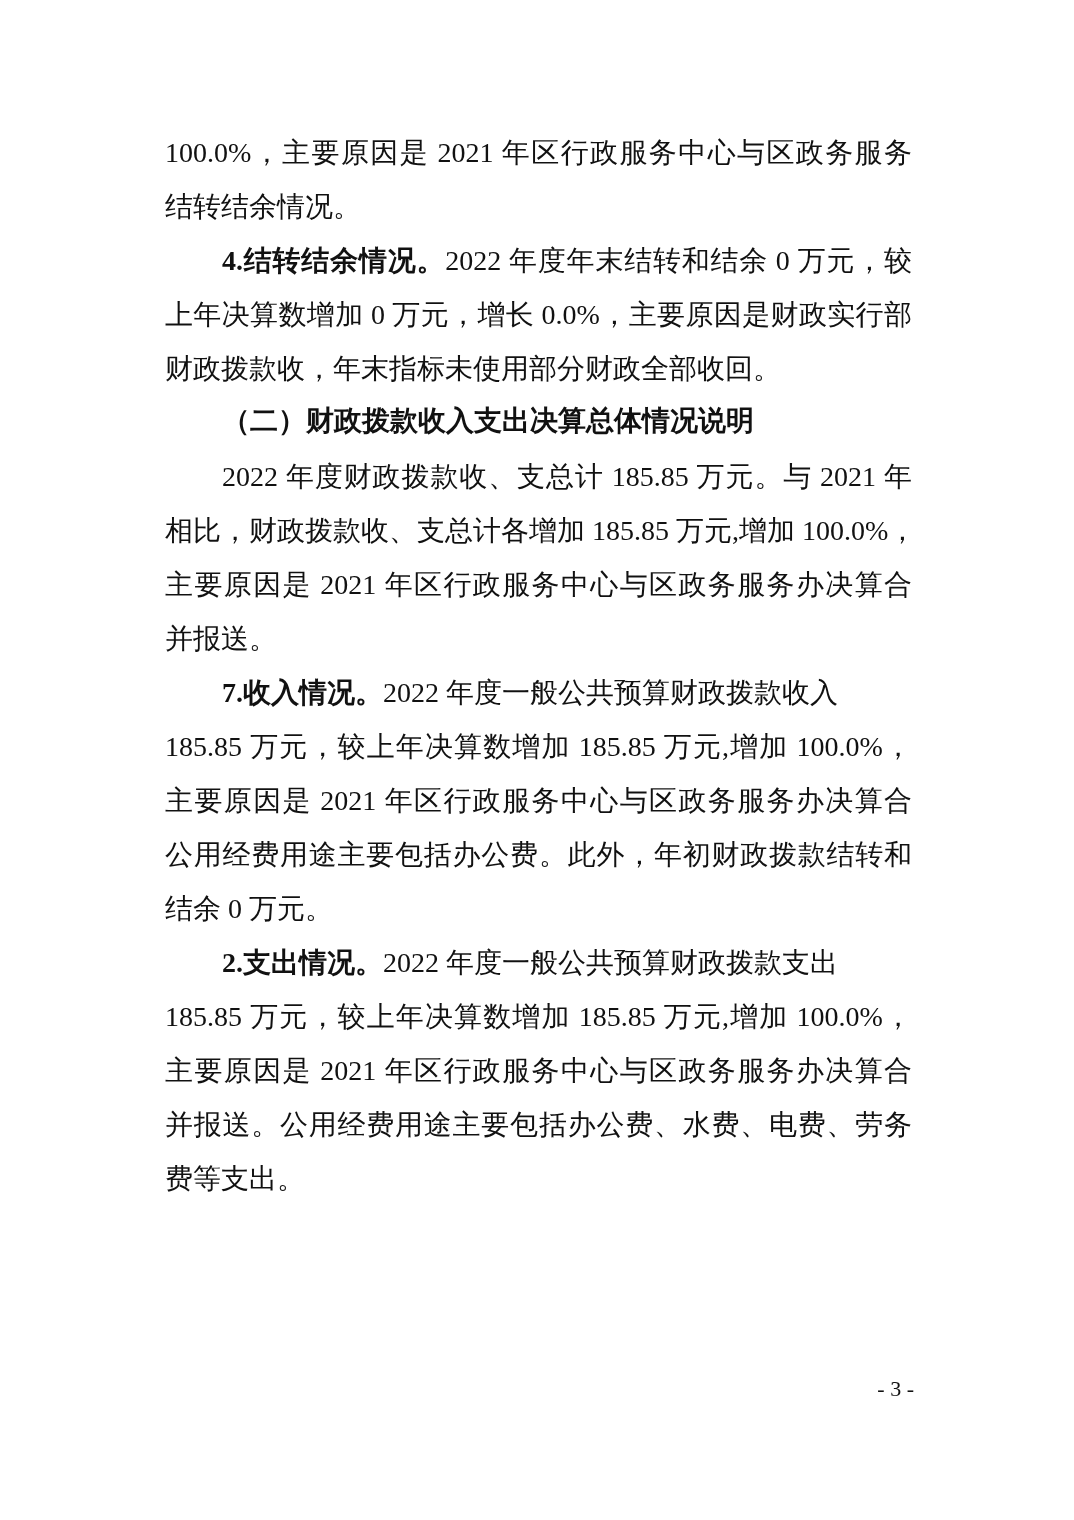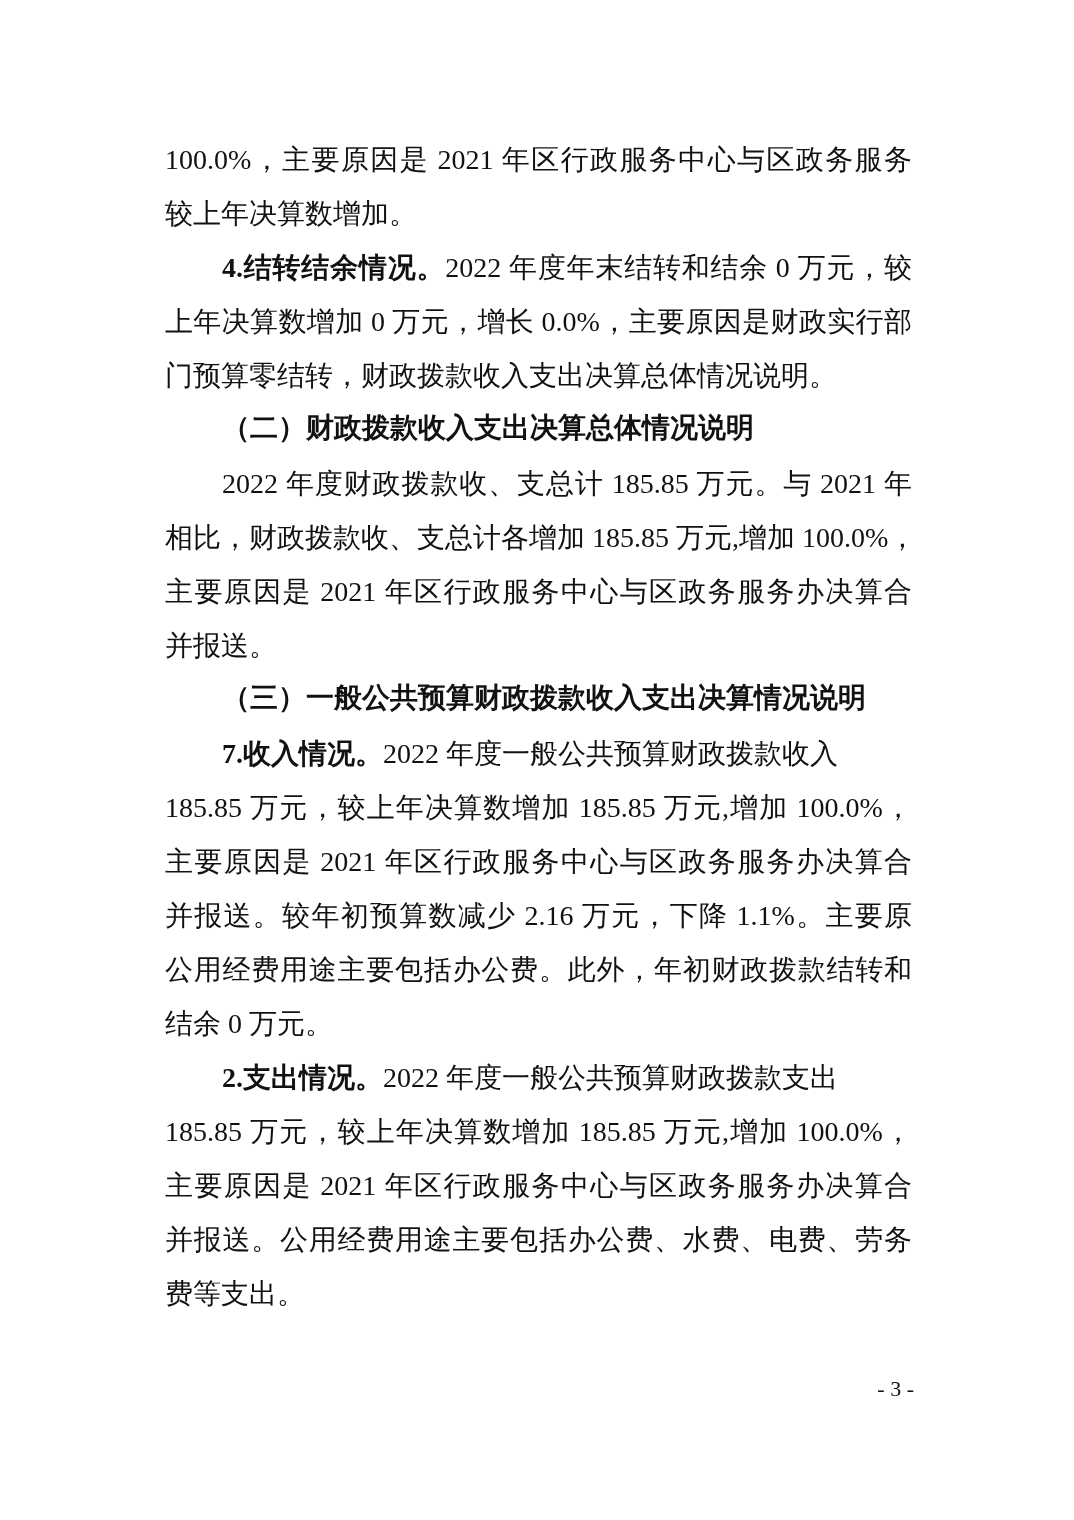--- a/index.html
+++ b/index.html
@@ -11,21 +11,21 @@
     position: relative;
     width: 1074px;
     height: 1520px;
     background: #ffffff;
     overflow: hidden;
     font-family: "Liberation Serif", "DejaVu Serif", serif;
   }
   .content {
     position: absolute;
     left: 165px;
-    top: 133px;
+    top: 126px;
     width: 747px;
   }
   .line {
     font-size: 28px;
     line-height: 54px;
     white-space: nowrap;
     font-weight: normal;
   }
   .line.just {
     text-align: justify;
@@ -49,34 +49,32 @@
     line-height: 30px;
     font-family: "Liberation Serif", "DejaVu Serif", serif;
   }
 </style>
 </head>
 <body>
 
 <div class="page">
   <div class="content" style="color: rgb(17, 17, 17);">
       <div class="line just">100.0%，主要原因是 2021 年区行政服务中心与区政务服务</div>
-      <div class="line">较上年决算数增加。</div>
+      <div class="line">结转结余情况。</div>
       <div class="line just ind"><strong>4.结转结余情况。</strong>2022 年度年末结转和结余 0 万元，较</div>
       <div class="line just">上年决算数增加 0 万元，增长 0.0%，主要原因是财政实行部</div>
-      <div class="line">门预算零结转，财政拨款收入支出决算总体情况说明。</div>
+      <div class="line">财政拨款收，年末指标未使用部分财政全部收回。</div>
       <div class="line ind hd">（二）财政拨款收入支出决算总体情况说明</div>
       <div class="line just ind">2022 年度财政拨款收、支总计 185.85 万元。与 2021 年</div>
       <div class="line just">相比，财政拨款收、支总计各增加 185.85 万元,增加 100.0%，</div>
       <div class="line just">主要原因是 2021 年区行政服务中心与区政务服务办决算合</div>
       <div class="line">并报送。</div>
-      <div class="line ind hd">（三）一般公共预算财政拨款收入支出决算情况说明</div>
       <div class="line ind"><strong>7.收入情况。</strong>2022 年度一般公共预算财政拨款收入</div>
       <div class="line just">185.85 万元，较上年决算数增加 185.85 万元,增加 100.0%，</div>
       <div class="line just">主要原因是 2021 年区行政服务中心与区政务服务办决算合</div>
-      <div class="line just">并报送。较年初预算数减少 2.16 万元，下降 1.1%。主要原</div>
       <div class="line just">公用经费用途主要包括办公费。此外，年初财政拨款结转和</div>
       <div class="line">结余 0 万元。</div>
       <div class="line ind"><strong>2.支出情况。</strong>2022 年度一般公共预算财政拨款支出</div>
       <div class="line just">185.85 万元，较上年决算数增加 185.85 万元,增加 100.0%，</div>
       <div class="line just">主要原因是 2021 年区行政服务中心与区政务服务办决算合</div>
       <div class="line just">并报送。公用经费用途主要包括办公费、水费、电费、劳务</div>
       <div class="line">费等支出。</div>
     </div>
   <div class="page-number" style="color: rgb(17, 17, 17);">- 3 -</div>
 </div>

